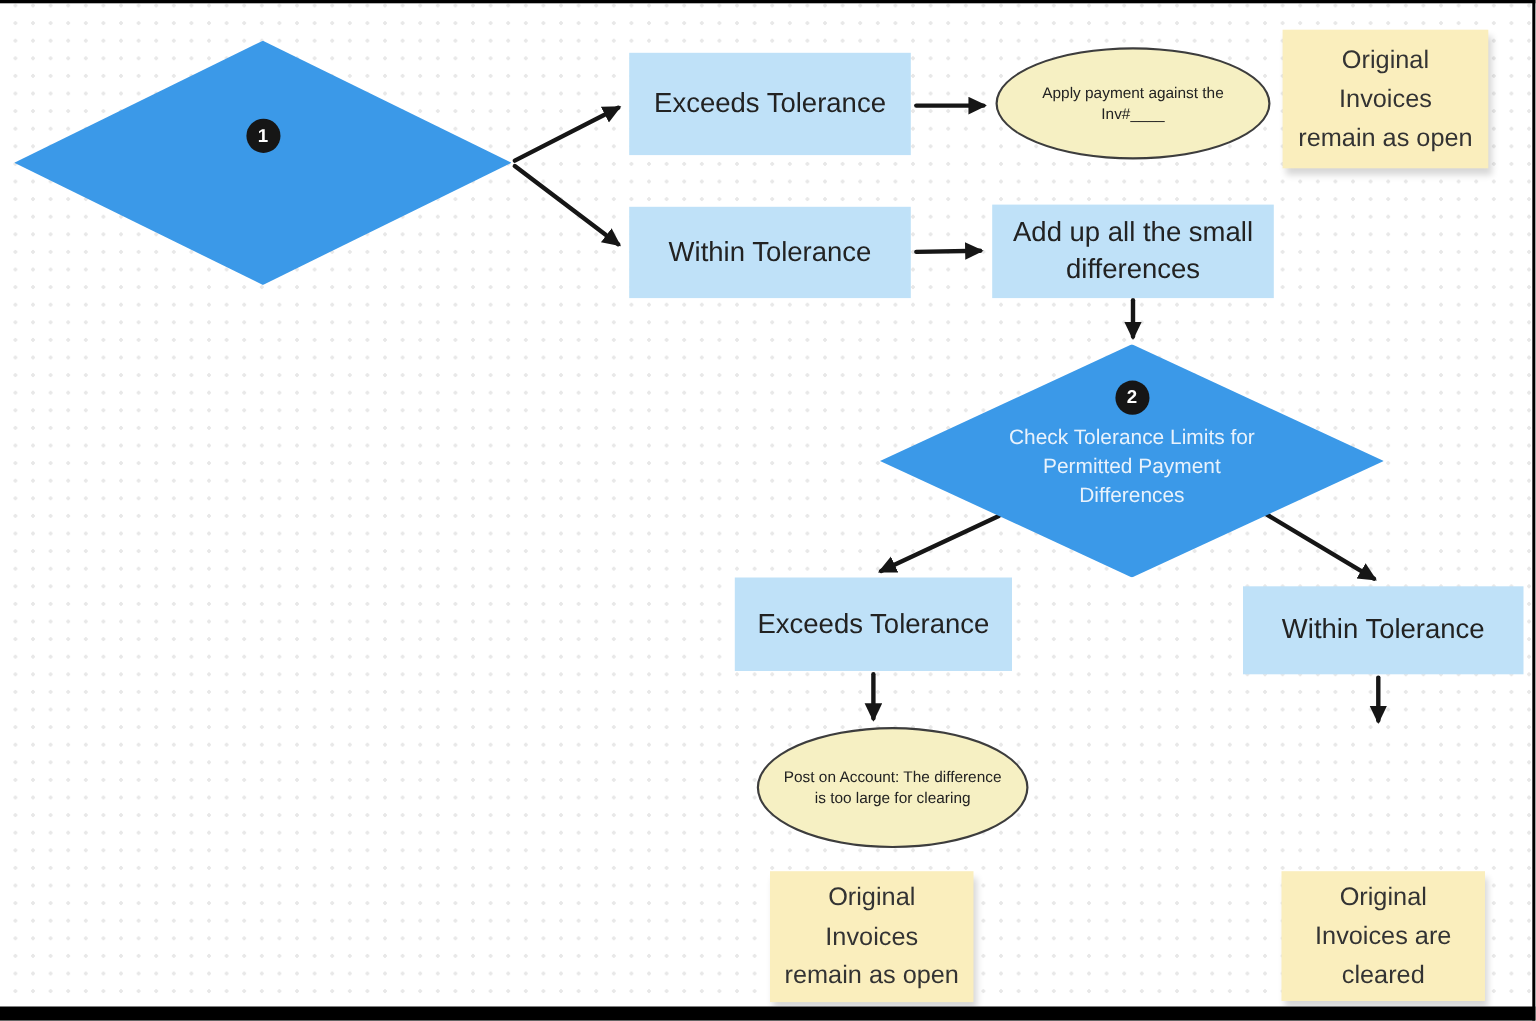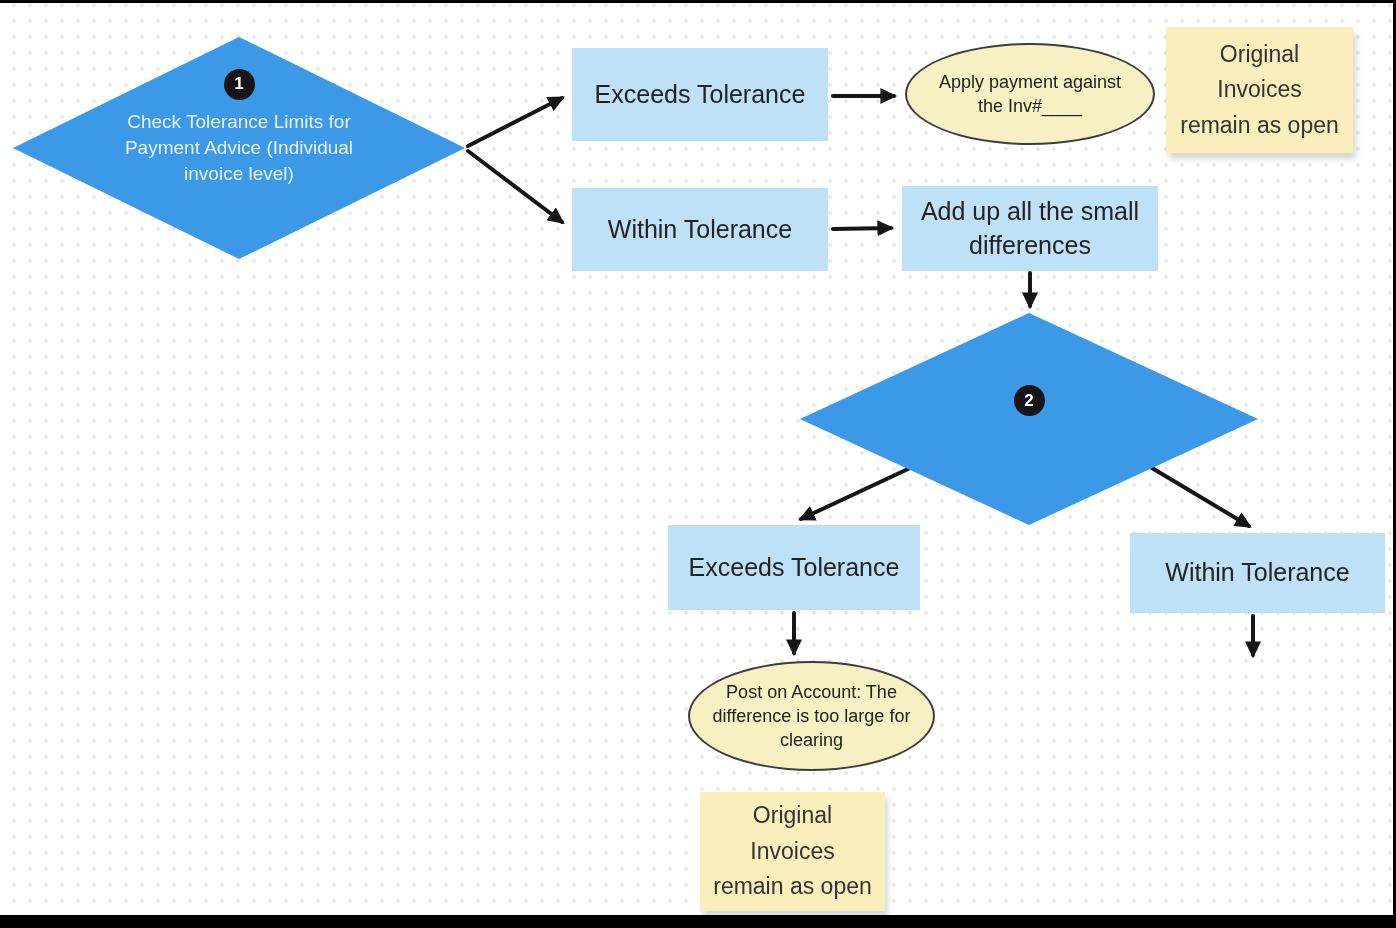--- a/index.html
+++ b/index.html
@@ -39,21 +39,21 @@
     background: var(--rect-fill, #bfe1f8);
     color: var(--text-dark, #222);
     font-size: 25px;
     line-height: 1.35;
   }
   .node-ellipse {
     background: var(--ellipse-fill, #f6f0c3);
     border: 2px solid var(--ellipse-border, #3d3d3d);
     border-radius: 50%;
     color: var(--text-dark, #222);
-    font-size: 18px;
+    font-size: 14px;
     line-height: 1.35;
     box-sizing: border-box;
     align-items: center;
   }
   .node-sticky {
     background: var(--sticky-fill, #faeebd);
     color: #333;
     font-size: 23px;
     line-height: 1.55;
     box-shadow: 3px 6px 6px rgba(0,0,0,0.16);
@@ -106,21 +106,20 @@
     <path class="edge" d="M833,226 L891,225" marker-end="url(#ah)"></path>
     <path class="edge" d="M1030,270 L1030,303" marker-end="url(#ah)"></path>
     <path class="edge" d="M908,466 L801,516" marker-end="url(#ah)"></path>
     <path class="edge" d="M1152,465 L1249,523" marker-end="url(#ah)"></path>
     <path class="edge" d="M794,610 L794,650" marker-end="url(#ah)"></path>
     <path class="edge" d="M1253,613 L1253,652" marker-end="url(#ah)"></path>
   </svg>
 
   <div class="node node-diamond" id="decision1">
     <span class="badge">1</span>
-    <span class="label">Check Tolerance Limits for Payment Advice (Individual invoice level)</span>
   </div>
 
   <div class="node node-rect" id="exceeds1">
     <span class="label">Exceeds Tolerance</span>
   </div>
 
   <div class="node node-ellipse" id="apply-payment">
     <span class="label">Apply payment against the Inv#____</span>
   </div>
 
@@ -131,33 +130,37 @@
   <div class="node node-rect" id="within1">
     <span class="label">Within Tolerance</span>
   </div>
 
   <div class="node node-rect" id="add-up">
     <span class="label">Add up all the small differences</span>
   </div>
 
   <div class="node node-diamond" id="decision2">
     <span class="badge">2</span>
+    <span class="label">Check Tolerance Limits for Permitted Payment Differences</span>
   </div>
 
   <div class="node node-rect" id="exceeds2">
     <span class="label">Exceeds Tolerance</span>
   </div>
 
   <div class="node node-rect" id="within2">
     <span class="label">Within Tolerance</span>
   </div>
 
   <div class="node node-ellipse" id="post-on-account">
     <span class="label">Post on Account: The difference is too large for clearing</span>
   </div>
 
 
   <div class="node node-sticky" id="note-bottom-left">
     <span class="label">Original Invoices remain as open</span>
   </div>
 
+  <div class="node node-sticky" id="note-bottom-right">
+    <span class="label">Original Invoices are cleared</span>
+  </div>
 
 </div>
 
 </body></html>

